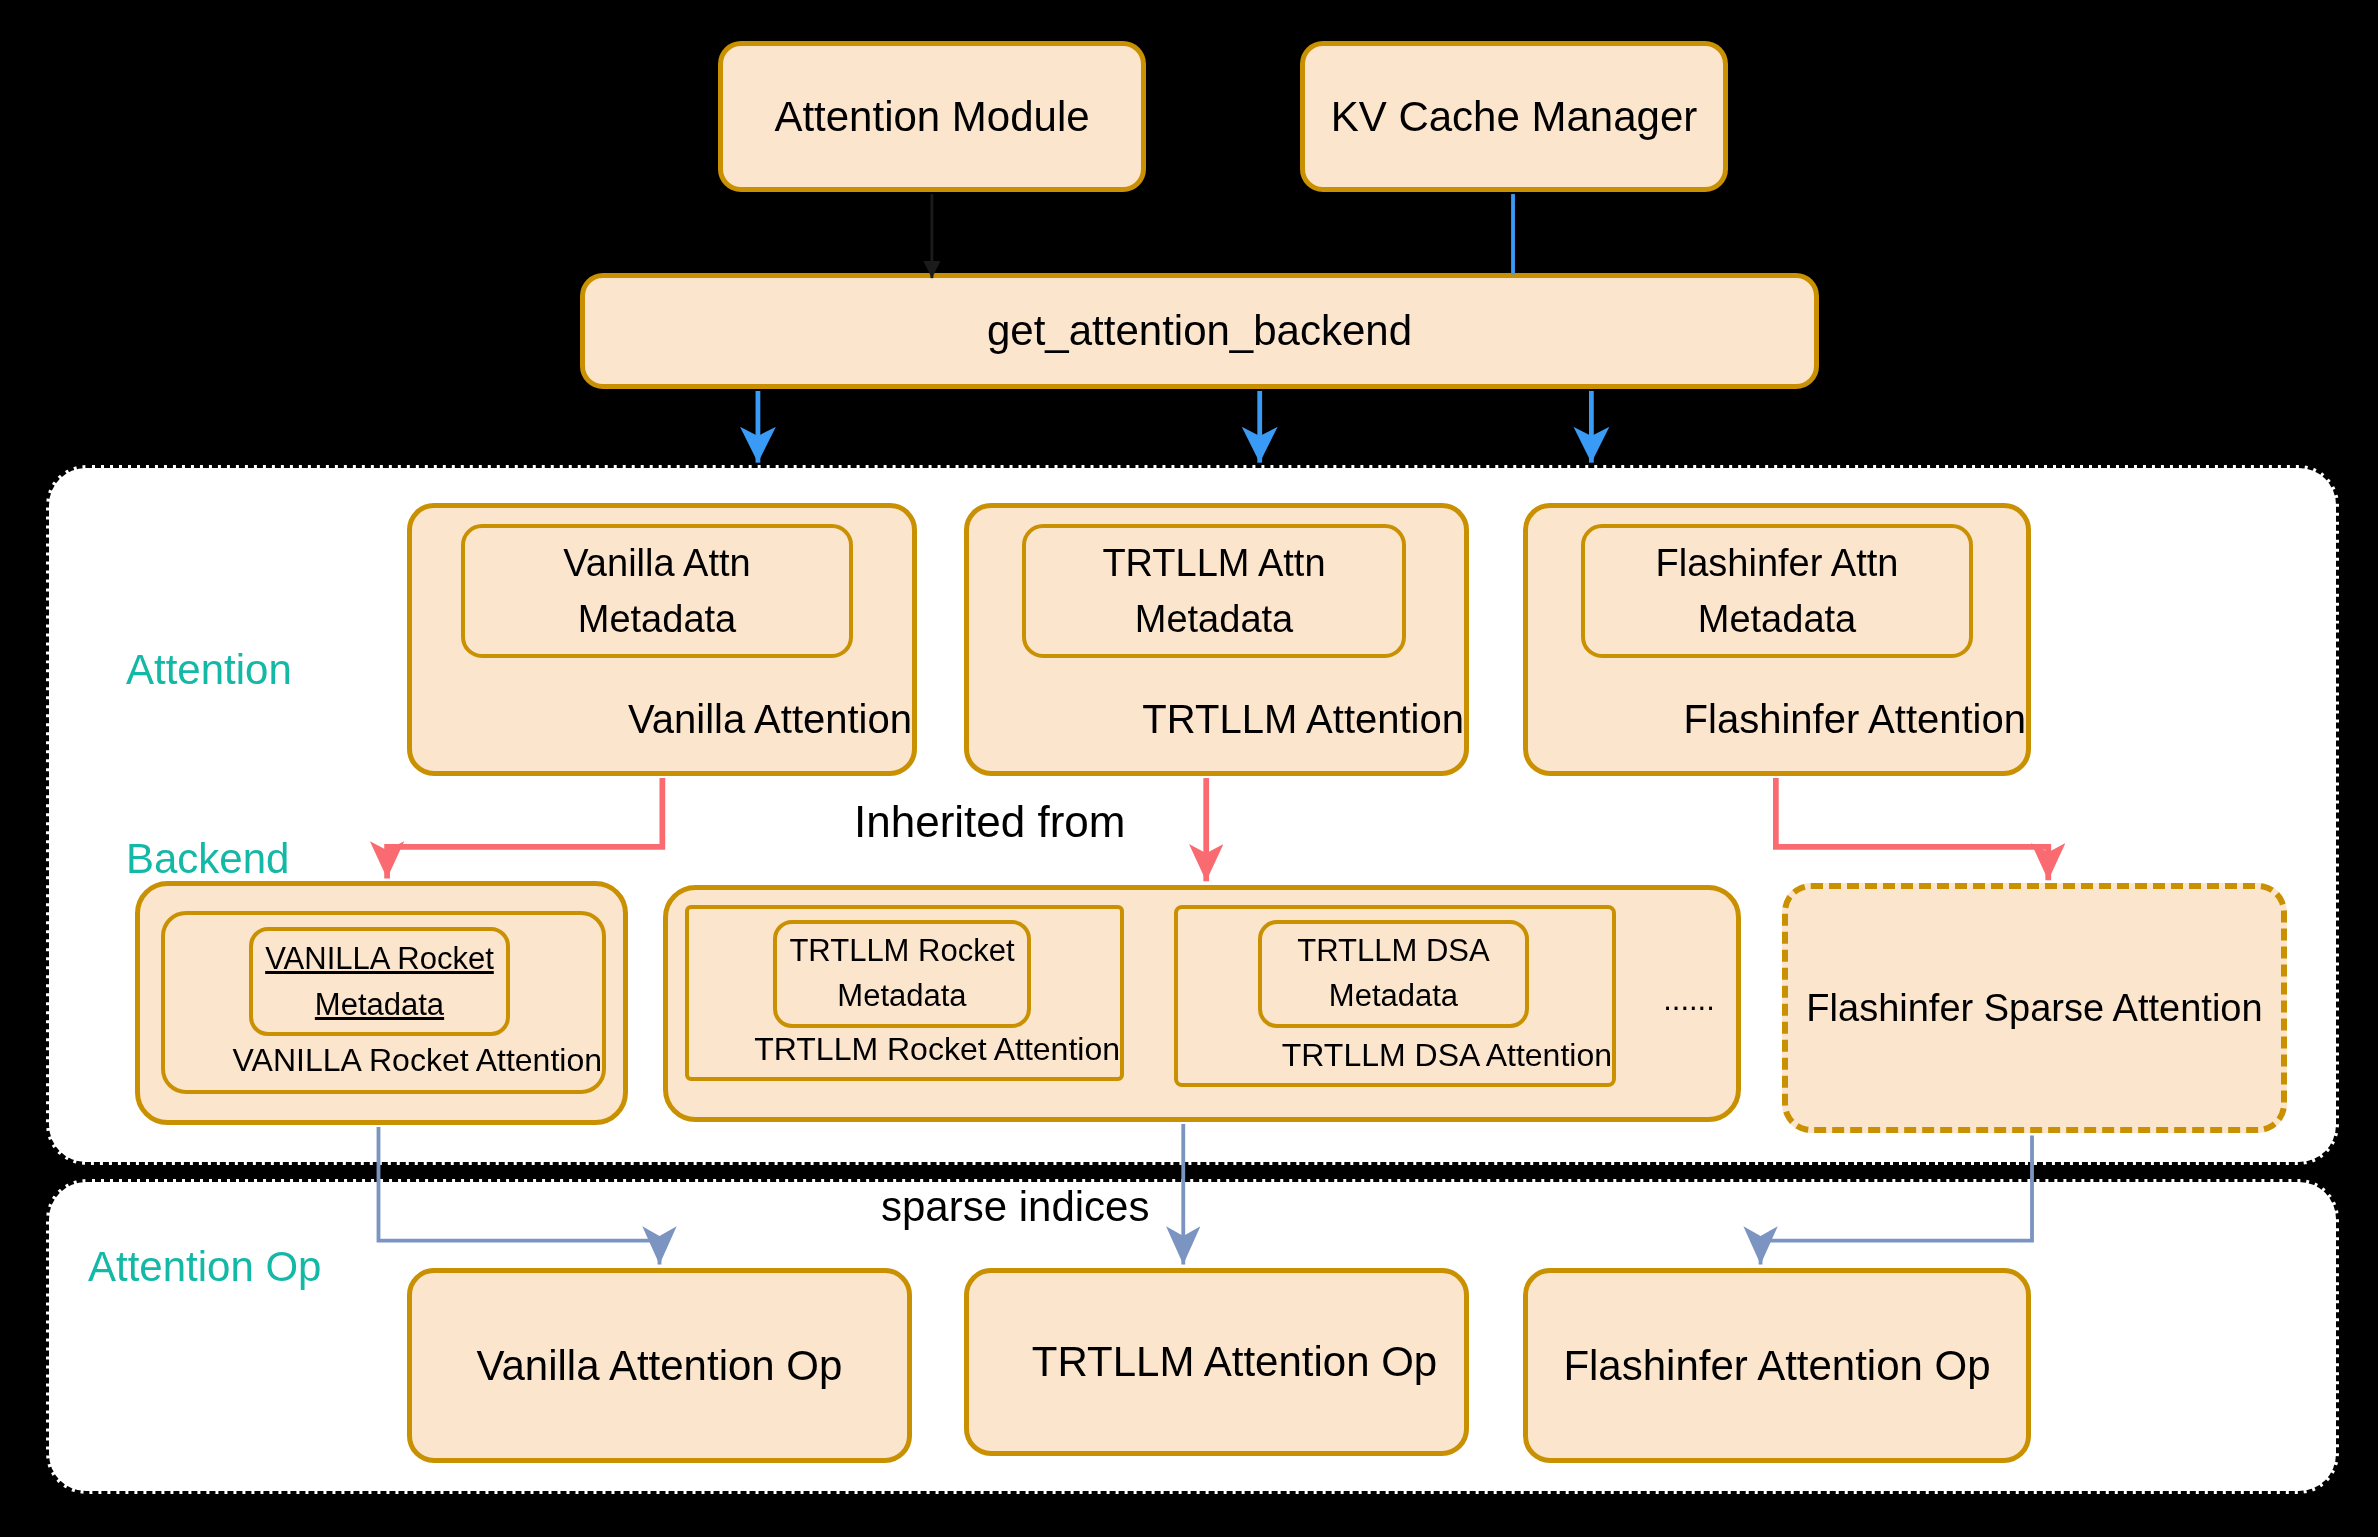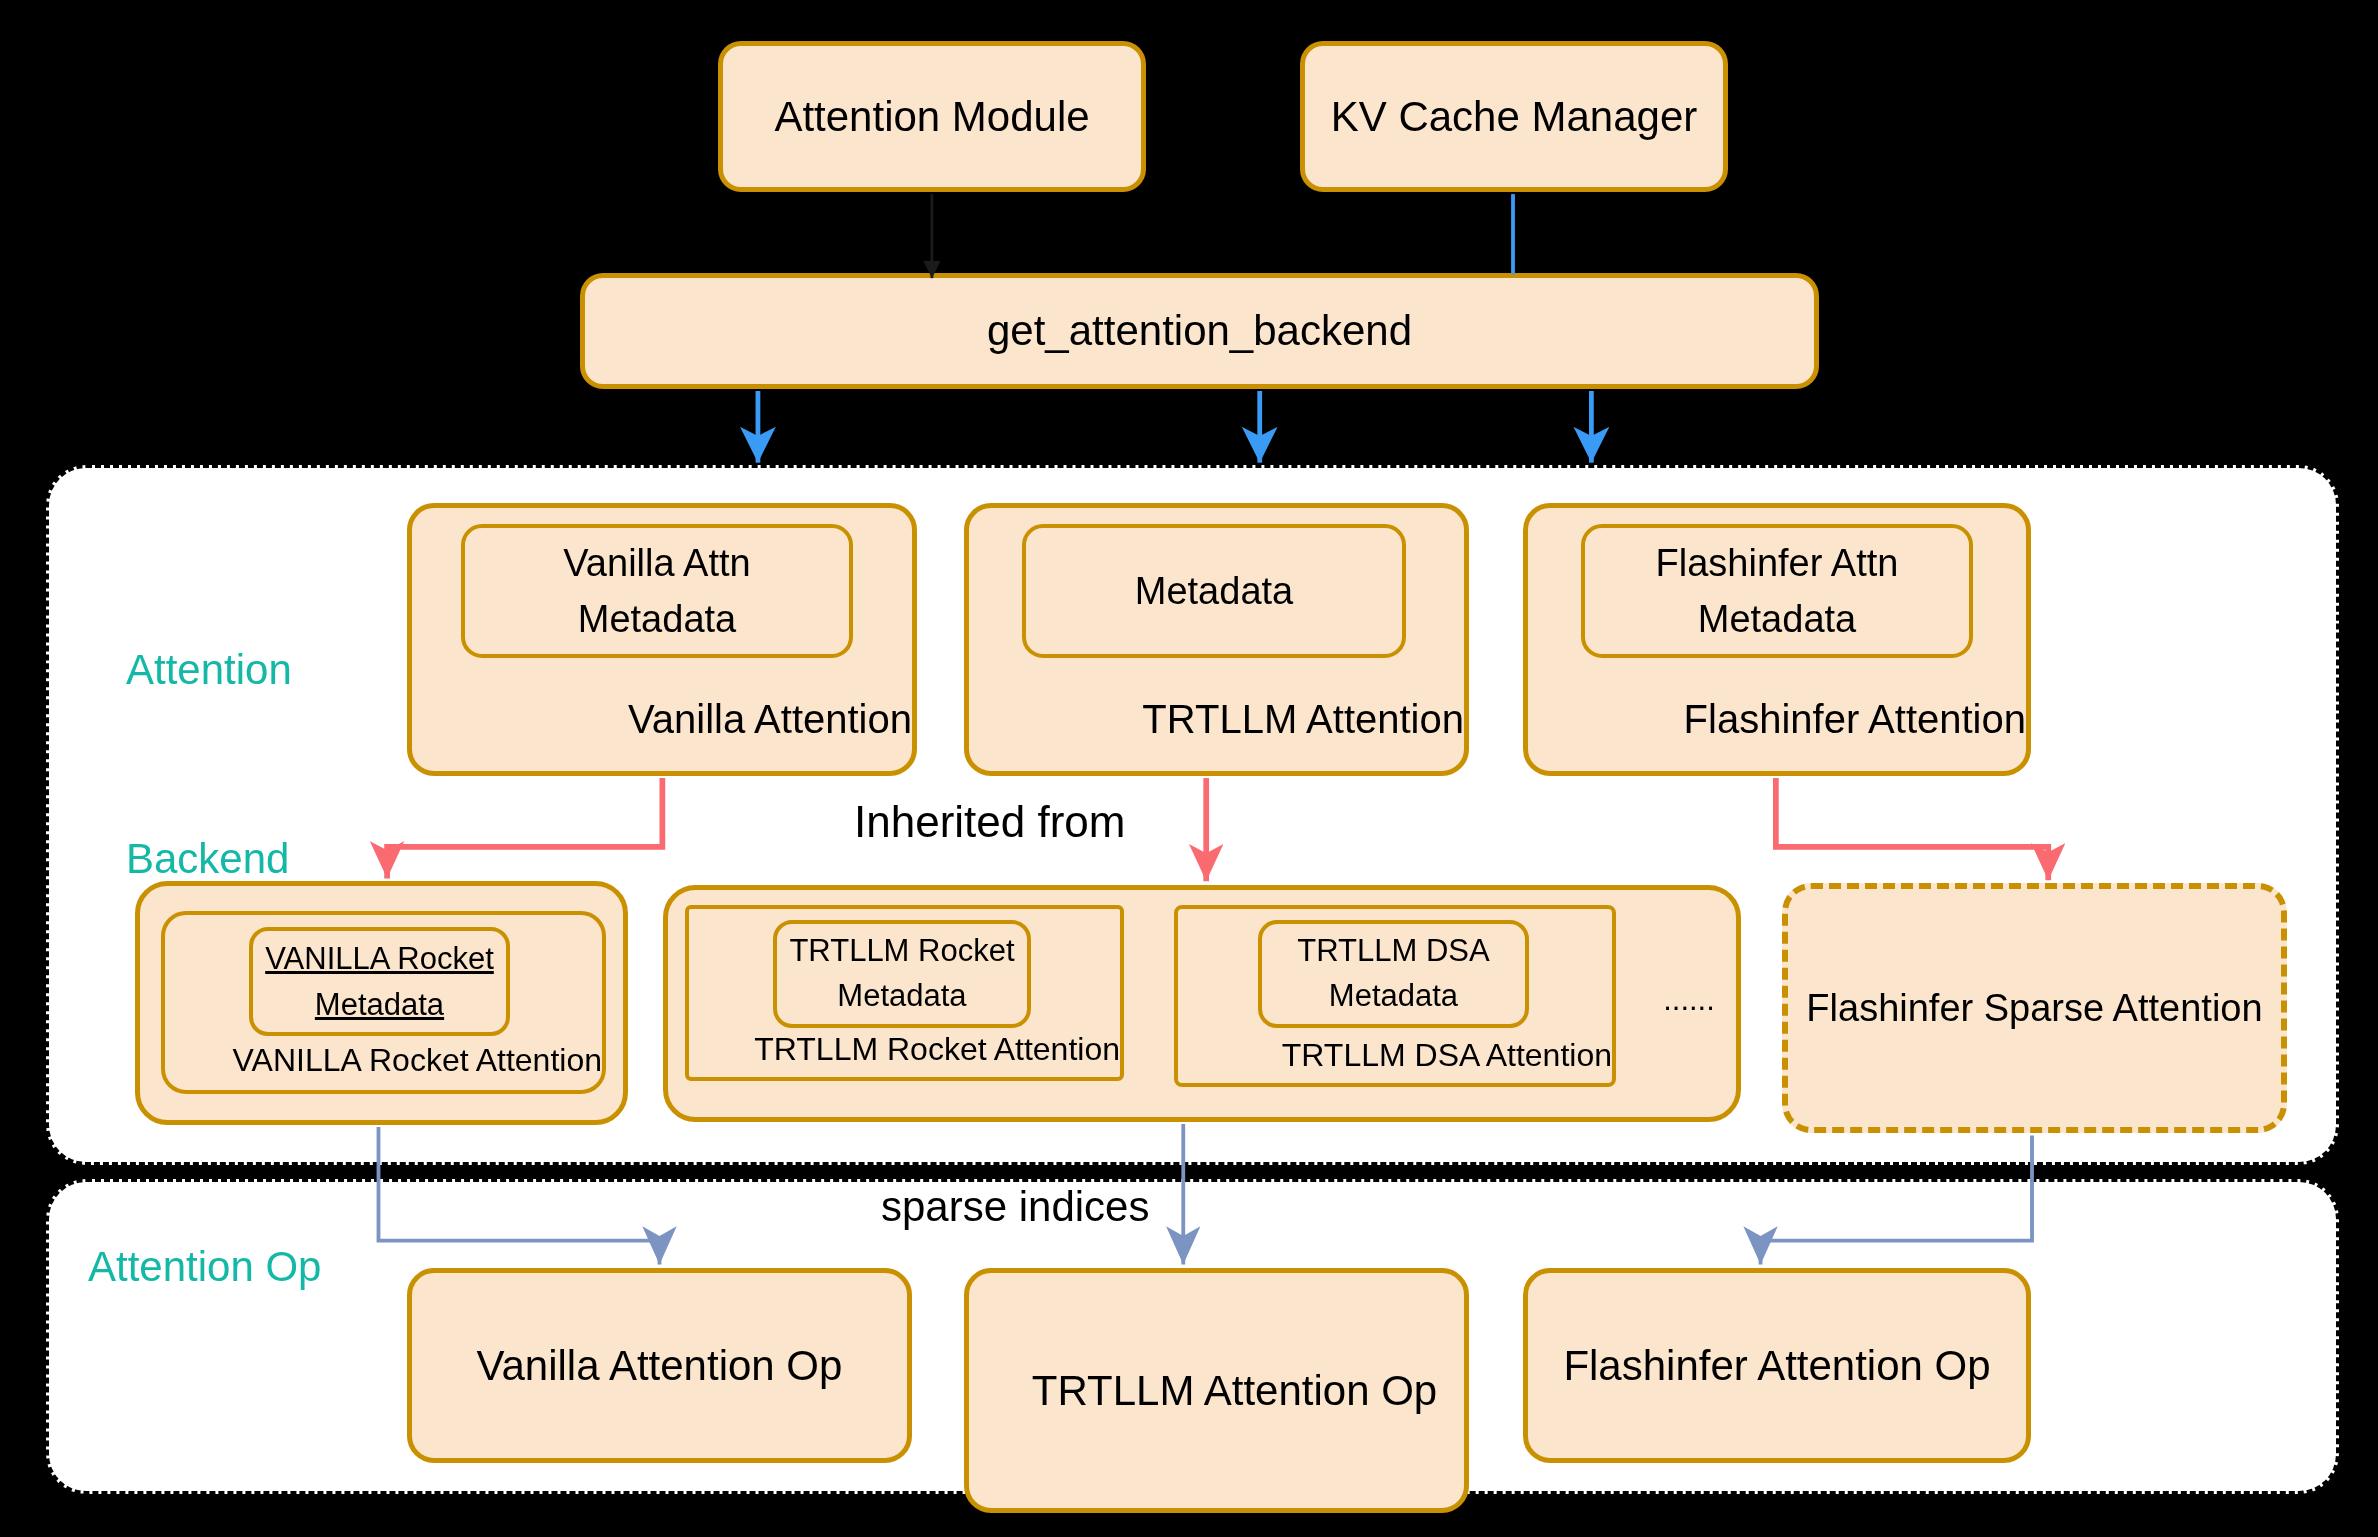--- a/index.html
+++ b/index.html
@@ -70,20 +70,21 @@
   <div class="obox" style="left:407px;top:503px;width:510px;height:273px;">
     <div class="obox thin meta2" style="left:49px;top:16.3px;width:392px;height:134px;border-radius:21px;font-size:38px;">
       <span>Vanilla Attn</span>
       <span>Metadata</span>
     </div>
     <div class="center-label f42" style="bottom:29px;">Vanilla Attention</div>
   </div>
 
   <div class="obox" style="left:964px;top:503px;width:505px;height:273px;">
     <div class="obox thin meta2" style="left:53px;top:16.3px;width:384px;height:134px;border-radius:21px;font-size:38px;">
+      <span>TRTLLM Attn</span>
       <span>Metadata</span>
     </div>
     <div class="center-label f42" style="bottom:29px;">TRTLLM Attention</div>
   </div>
 
   <div class="obox" style="left:1523px;top:503px;width:508px;height:273px;">
     <div class="obox thin meta2" style="left:53px;top:16.3px;width:392px;height:134px;border-radius:21px;font-size:38px;">
       <span>Flashinfer Attn</span>
       <span>Metadata</span>
     </div>
@@ -122,21 +123,21 @@
 
   <div class="obox vcenter f40" style="left:1782px;top:883px;width:505px;height:250px;border:6.7px dashed #c99102;border-radius:29px;">
     <span>Flashinfer Sparse Attention</span>
   </div>
 
   <div class="floating-label small-floating" style="left:845px;top:1183px;">sparse indices</div>
 
   <div class="obox vcenter f44" style="left:407px;top:1268px;width:505px;height:195px;">
     <span>Vanilla Attention Op</span>
   </div>
-  <div class="obox vcenter f44" style="left:964px;top:1268px;width:505px;height:245px;padding-left:36px;">
+  <div class="obox vcenter f44" style="left:964px;top:1268px;width:505px;height:188px;padding-left:36px;">
     <span>TRTLLM Attention Op</span>
   </div>
   <div class="obox vcenter f44" style="left:1523px;top:1268px;width:508px;height:195px;">
     <span>Flashinfer Attention Op</span>
   </div>
 
   <svg id="wires" width="2378" height="1537" viewBox="0 0 2488 1608">
     <defs>
       <marker id="mBlue" markerWidth="7.5" markerHeight="7.5" refX="7.5" refY="3.75" orient="auto">
         <path d="M0,0 L7.5,3.75 L0,7.5 L1.9,3.75 Z" fill="#3a9bf7"></path>

